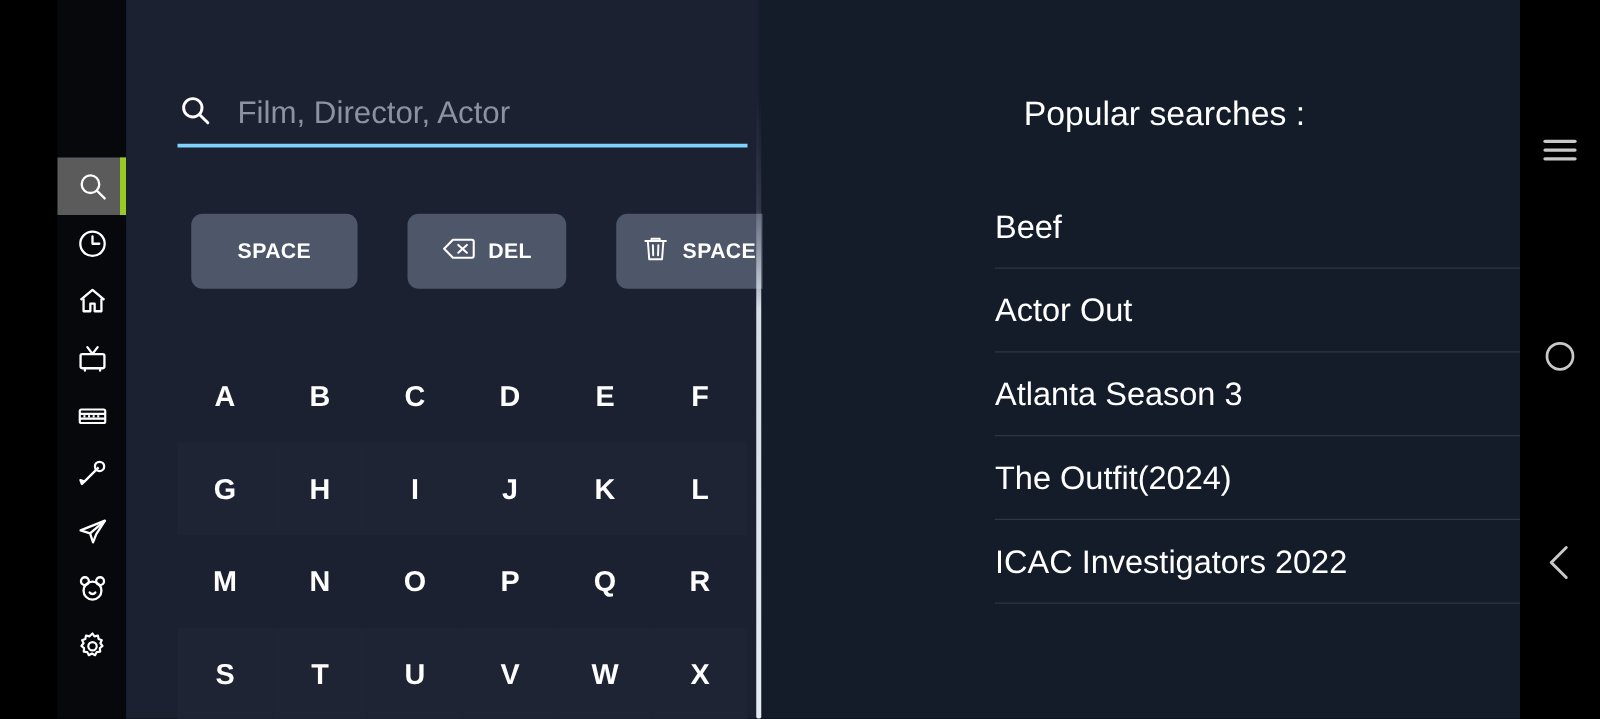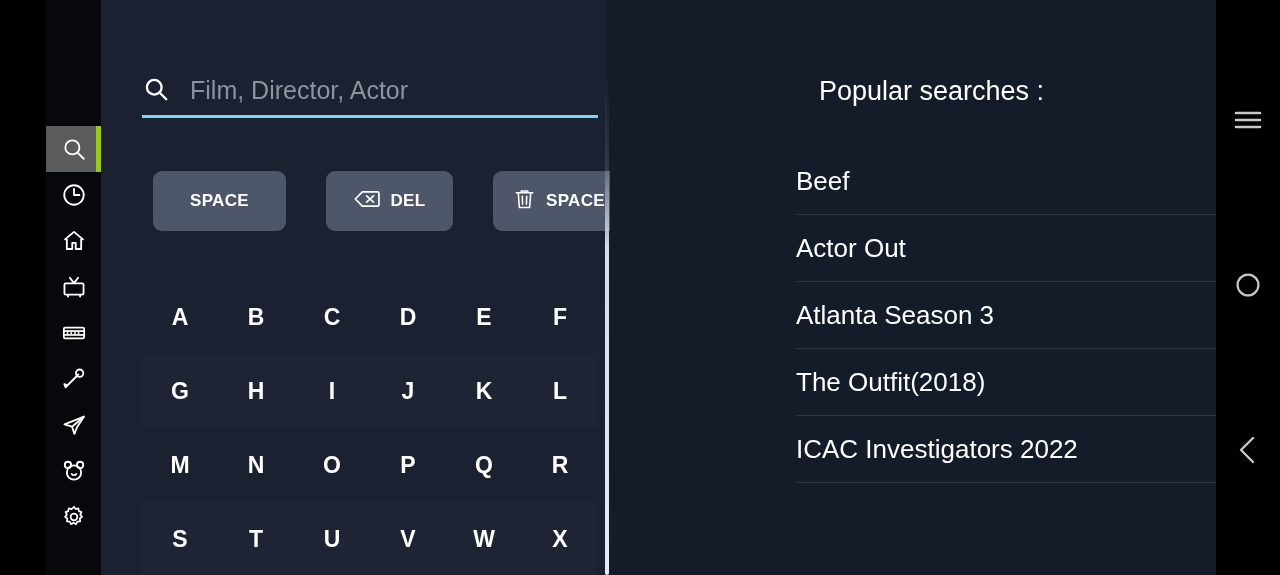--- a/index.html
+++ b/index.html
@@ -325,21 +325,21 @@
       <div class="kb-scroll"></div>
     </div>
 
     <div class="res-col">
       <div class="res-title">Popular searches :</div>
 
       <div class="res-list">
         <div class="res-item">Beef</div>
         <div class="res-item">Actor Out</div>
         <div class="res-item">Atlanta Season 3</div>
-        <div class="res-item">The Outfit(2018)</div>
+        <div class="res-item">The Outfit(2024)</div>
         <div class="res-item">ICAC Investigators 2022</div>
       </div>
     </div>
 
   </div>
 
   <div class="navbar">
 
     <div class="nav-btn nav-recents">
       <span>

